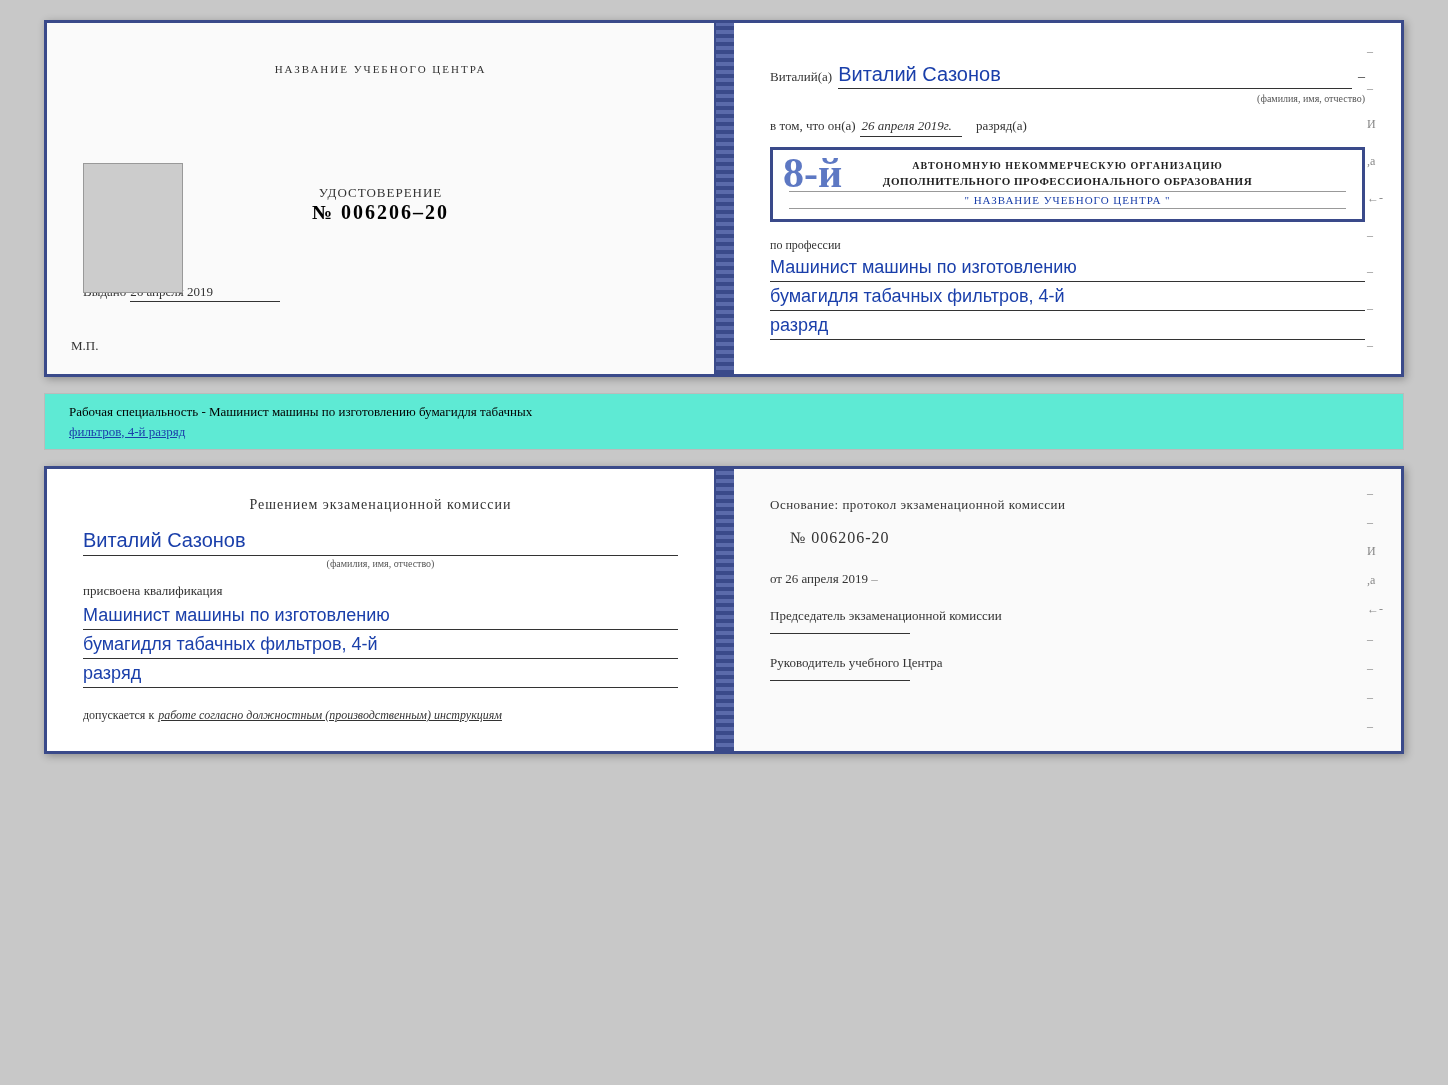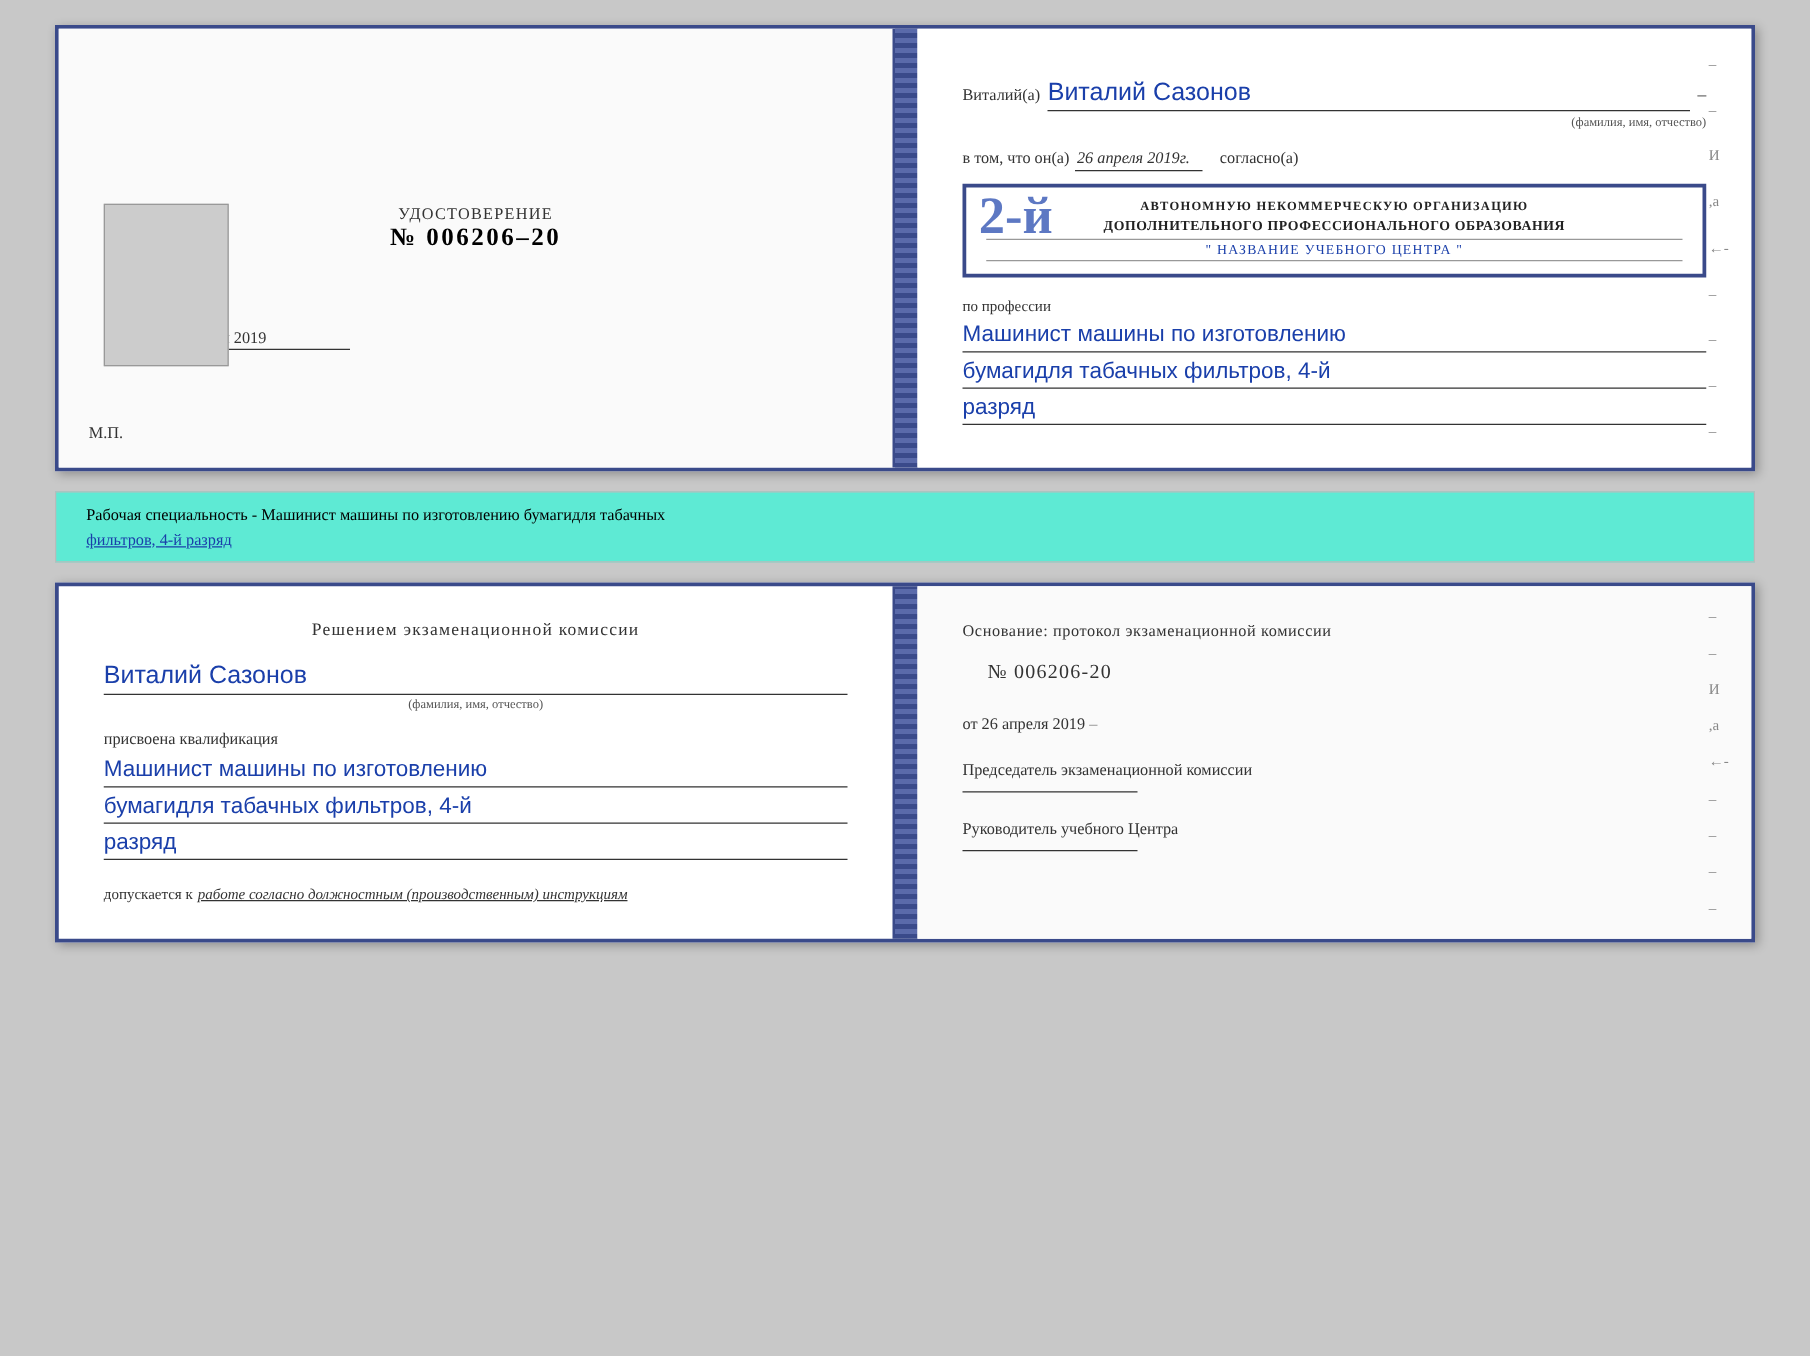--- a/index.html
+++ b/index.html
@@ -374,20 +374,21 @@
       color: #888;
     }
 
   </style>
 </head>
 <body>
 
 <div class="document-section">
 
   <div class="page-left">
+    <div class="cert-title">НАЗВАНИЕ УЧЕБНОГО ЦЕНТРА</div>
 
     <div class="photo-placeholder"></div>
 
     <div class="cert-number-section" style="margin-top:110px;">
       <div class="cert-number-label">УДОСТОВЕРЕНИЕ</div>
       <div class="cert-number-value">№ 006206–20</div>
     </div>
 
     <div class="issued-line" style="margin-top: 60px;">
       <span>Выдано</span>
@@ -404,25 +405,25 @@
     <div class="recipient-line">
       <span class="recipient-label">Виталий(а)</span>
       <span class="recipient-name">Виталий Сазонов</span>
       <span style="font-size:14px; color:#333;">–</span>
     </div>
     <div class="recipient-sub">(фамилия, имя, отчество)</div>
 
     <div class="date-line">
       <span>в том, что он(а)</span>
       <span class="date-value">26 апреля 2019г.</span>
-      <span class="okончил-label">согласно(a)</span>
+      <span class="okончил-label">разряд(a)</span>
     </div>
 
     <div class="stamp-block">
-      <span class="big-number">2-й</span>
+      <span class="big-number">8-й</span>
       <div class="stamp-title-row">АВТОНОМНУЮ НЕКОММЕРЧЕСКУЮ ОРГАНИЗАЦИЮ</div>
       <div class="stamp-org">ДОПОЛНИТЕЛЬНОГО ПРОФЕССИОНАЛЬНОГО ОБРАЗОВАНИЯ</div>
       <div class="stamp-name">" НАЗВАНИЕ УЧЕБНОГО ЦЕНТРА "</div>
     </div>
 
     <div class="profession-label">по профессии</div>
     <div class="profession-value">
       <span class="underline-text">Машинист машины по изготовлению</span>
       <span class="underline-text">бумагидля табачных фильтров, 4-й</span>
       <span class="underline-text">разряд</span>

